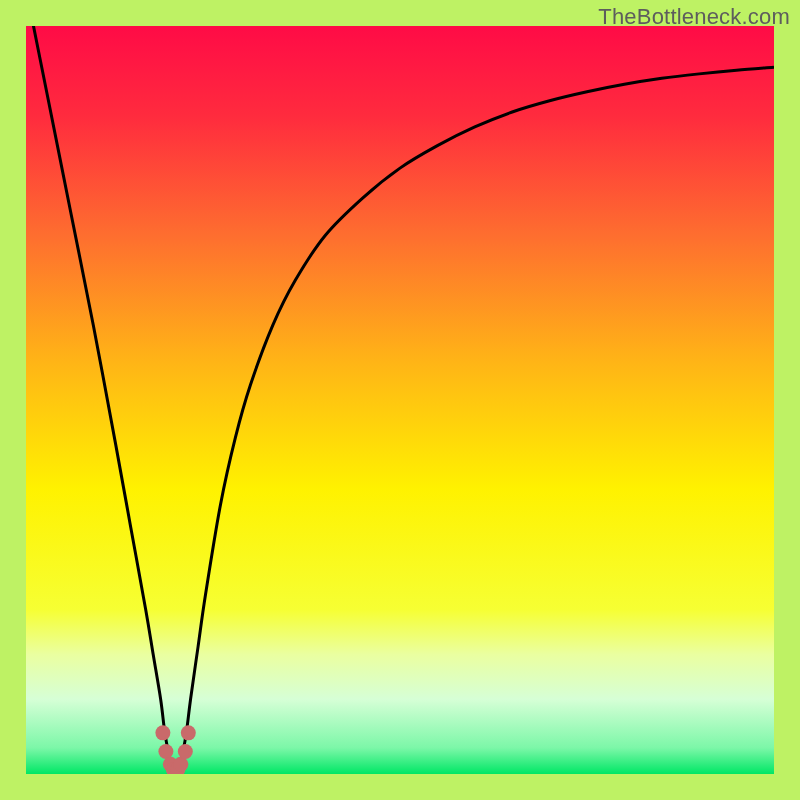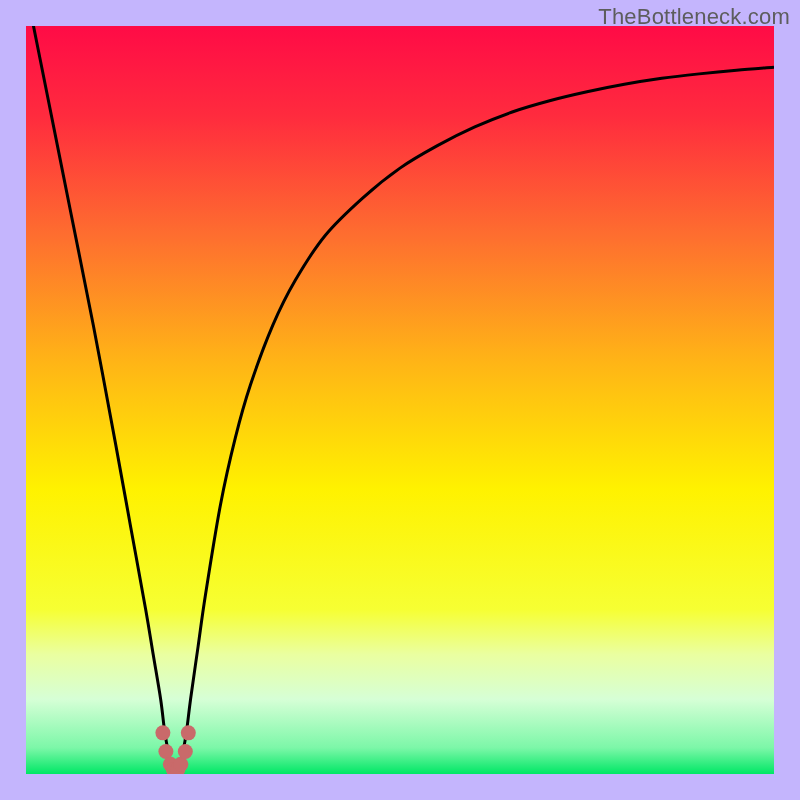--- a/index.html
+++ b/index.html
@@ -10,21 +10,21 @@
     overflow: hidden;
     background: #000;
     font-family: Arial, Helvetica, sans-serif;
   }
   .frame {
     position: absolute;
     left: 0;
     top: 0;
     width: 800px;
     height: 800px;
-    background: #c4b5fd;
+    background: #bef264;
   }
   .plot {
     position: absolute;
     left: 26px;
     top: 26px;
     width: 748px;
     height: 748px;
     overflow: hidden;
   }
   .watermark {

